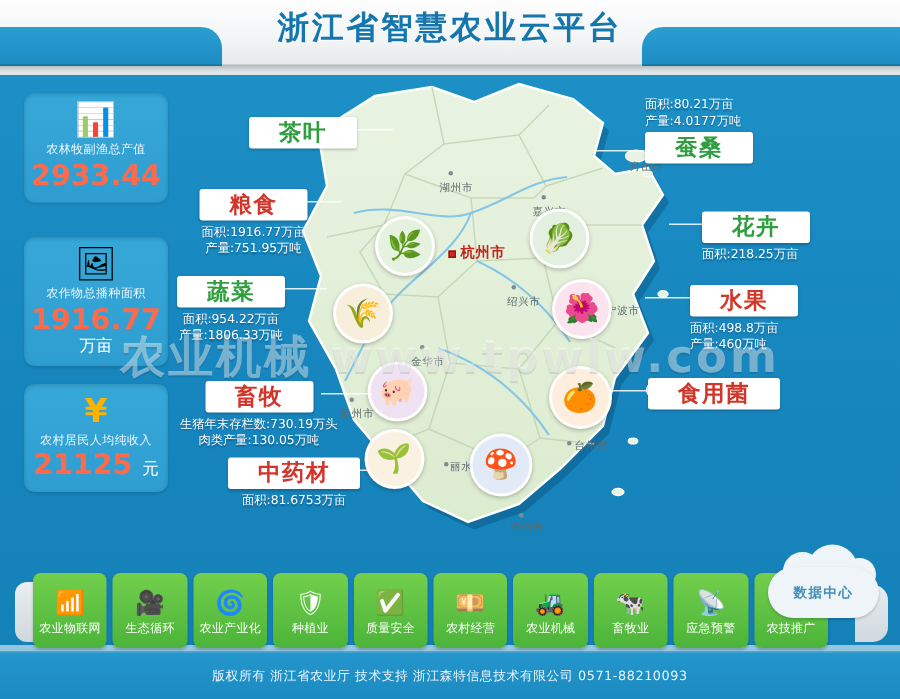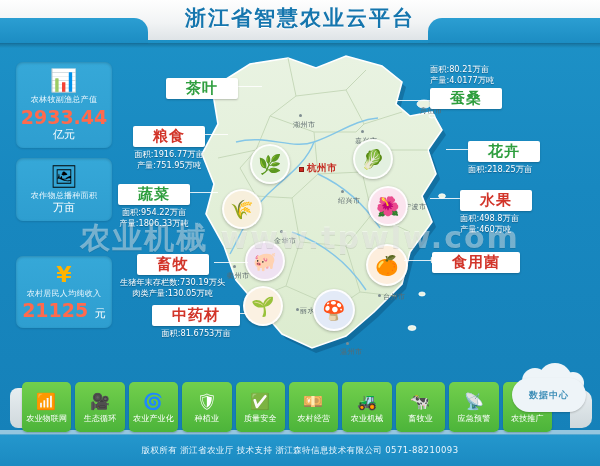--- a/index.html
+++ b/index.html
@@ -11,21 +11,21 @@
   }
   #app {
     position: relative; width: 600px; height: 466px;
     background: #1a8fc4;
     background: linear-gradient(180deg,#1e93c8 0%, #1888c0 40%, #1580b8 100%);
     overflow: hidden;
   }
 
   
   #header {
-    position: absolute; left: 0; top: 0; width: 600px; height: 40px;
+    position: absolute; left: 0; top: 0; width: 600px; height: 50px;
     background: linear-gradient(180deg,#fefefe 0%, #f2f4f5 55%, #dfe4e7 100%);
     z-index: 40;
   }
   #header-bar-left, #header-bar-right {
     position: absolute; top: 18px; height: 26px;
     background: linear-gradient(180deg,#2b9ed2 0%, #1b8cc2 100%);
   }
   #header-bar-left { left: 0; width: 148px; border-top-right-radius: 14px; }
   #header-bar-right { right: 0; width: 172px; border-top-left-radius: 14px; }
   #header-title {
@@ -379,26 +379,26 @@
 
   <div class="callout" style="left:432px;top:252px;">
     <span class="tag">食用菌</span>
   </div>
   <div class="leader" style="left:404px;top:260px;width:28px;"></div>
 
   <div class="stat-card" style="top:62px;">
     <div class="stat-ico">📊</div>
     <div class="stat-title">农林牧副渔总产值</div>
     <div class="stat-value">2933.44</div>
-    <div class="stat-unit">亿元</div>
   </div>
 
   <div class="stat-card" style="top:158px;">
     <div class="stat-ico">🖼</div>
     <div class="stat-title">农作物总播种面积</div>
+    <div class="stat-value">1916.77</div>
     <div class="stat-unit">万亩</div>
   </div>
 
   <div class="stat-card" style="top:256px;">
     <div class="stat-ico" style="color:#ffb300;font-weight:bold;">¥</div>
     <div class="stat-title">农村居民人均纯收入</div>
     <div class="stat-inline">
       <span>21125</span>
       <span class="u">元</span>
     </div>

